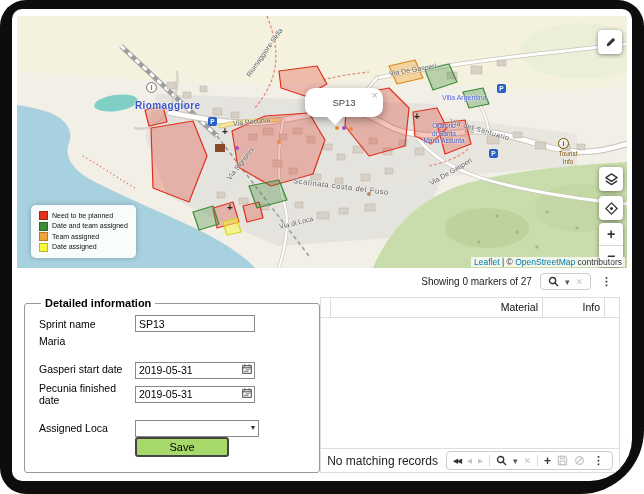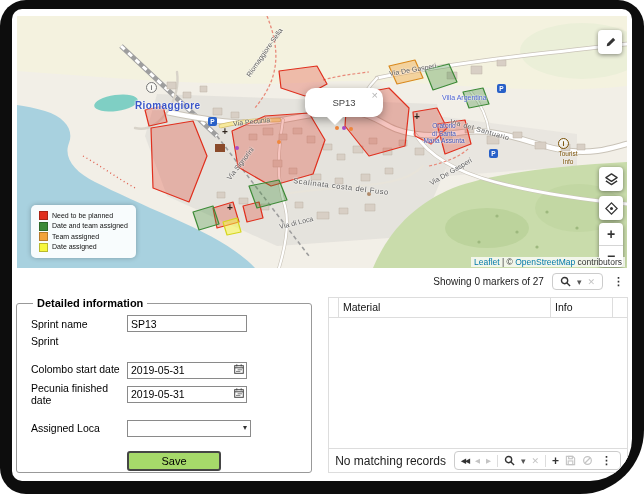--- a/index.html
+++ b/index.html
@@ -41,52 +41,52 @@
   .map-btn{position:absolute;width:24px;height:24px;background:#fff;border-radius:4px;
     box-shadow:0 1px 4px rgba(0,0,0,.45);display:flex;align-items:center;justify-content:center;cursor:pointer;box-sizing:border-box;}
   .zoom-group{position:absolute;right:4px;top:207px;width:24px;height:44px;background:#fff;border-radius:4px;
     box-shadow:0 1px 4px rgba(0,0,0,.45);display:flex;flex-direction:column;}
   .zoom-group div{flex:1;display:flex;align-items:center;justify-content:center;font-size:14px;font-weight:bold;color:#333;cursor:pointer;}
   .zoom-group div:first-child{border-bottom:1px solid #d5d5d5;}
   .attribution{position:absolute;right:2px;bottom:1px;background:rgba(255,255,255,.75);padding:0 3px;
     font-size:8.5px;color:#333;}
   .attribution .link{color:#0078a8;text-decoration:none;cursor:pointer;}
   
-  .toolbar-row{height:27px;display:flex;justify-content:flex-end;align-items:center;gap:8px;padding:0 6px;}
+  .toolbar-row{height:27px;display:flex;justify-content:flex-end;align-items:center;gap:8px;padding:0 18px;}
   .showing-text{font-size:10px;color:#222;}
   .btn-group{display:flex;align-items:center;gap:6px;border:1px solid #ccc;border-radius:4px;padding:2px 7px;background:#fff;}
   .icon-glyph{font-size:9px;color:#555;line-height:10px;cursor:pointer;}
   .icon-glyph.dark{color:#333;font-weight:bold;}
   .icon-glyph.dim{color:#c4c4c4;}
   .kebab{font-size:11px;color:#333;font-weight:bold;cursor:pointer;padding:0 2px;}
   
-  .content{display:flex;gap:16px;padding:0 4px;margin-top:2px;height:176px;}
+  .content{display:flex;padding:0 12px;margin-top:2px;height:176px;}
   fieldset.details{width:296px;box-sizing:border-box;border:1px solid #999;border-radius:3px;
     margin:0;padding:4px 10px 8px 14px;}
   fieldset.details legend{font-size:11px;font-weight:bold;color:#000;padding:0 4px;margin-left:2px;}
   .form-row{display:flex;align-items:center;margin-top:3px;}
   .form-row label{width:96px;flex:none;font-size:10.5px;color:#000;}
   .form-row input,.form-row select{font-family:"Liberation Sans",sans-serif;font-size:10.5px;height:17px;
     border:1px solid #8a8a8a;border-radius:0;padding:0 3px;box-sizing:border-box;background:#fff;color:#000;}
   .w-sm{width:120px}.w-lg{width:176px}
   .date-wrap{position:relative;width:120px;}
   .date-wrap input{width:120px;padding-right:16px;}
   .date-wrap svg{position:absolute;right:3px;top:3.5px;pointer-events:none;}
   .sel-wrap{position:relative;width:124px;}
   .sel-wrap select{width:124px;appearance:none;-webkit-appearance:none;-moz-appearance:none;padding-right:14px;}
   .sel-wrap .caret{position:absolute;right:4px;top:4px;font-size:8px;color:#333;pointer-events:none;}
   .mt1{margin-top:2px}.mt2{margin-top:13px}
-  .save-row{margin-left:96px;margin-top:14px;}
+  .save-row{margin-left:96px;}
   .save-btn{width:94px;height:20px;background:#a6d96a;border:2px solid #454545;border-radius:3px;
     font-family:"Liberation Sans",sans-serif;font-size:11px;color:#000;cursor:pointer;}
   
   .table-panel{flex:1;border:1px solid #ddd;display:flex;flex-direction:column;background:#fff;min-width:0;}
   .t-head{display:flex;border-bottom:1px solid #ddd;height:19px;align-items:stretch;}
   .t-cell{border-right:1px solid #ddd;font-size:10.5px;color:#111;padding:3px 4px 0 4px;box-sizing:border-box;
-    white-space:nowrap;overflow:hidden;}
+    white-space:nowrap;overflow:hidden;text-align:right;}
   .t-lead{width:10px;flex:none;}.t-c1{flex:1.7;}.t-c2{width:86px;flex:none;}.t-c3{width:62px;flex:none;}
   .t-trail{width:14px;flex:none;border-right:none;}
   .t-body{flex:1;}
   .t-foot{height:23px;border-top:1px solid #ddd;display:flex;justify-content:flex-end;align-items:center;
     gap:8px;padding:0 6px;}
   .empty-text{font-size:12px;color:#222;}
   .foot-group{display:flex;align-items:center;gap:6px;border:1px solid #ccc;border-radius:4px;padding:2px 6px;}
   .vsep{width:1px;height:12px;background:#ddd;}
   .pg{font-size:6.5px;line-height:8px;cursor:pointer;}
   .pg.first{color:#333;letter-spacing:-1px;font-weight:bold;}
@@ -275,25 +275,25 @@
     <div class="content">
 
       <fieldset class="details">
         <legend>Detailed information</legend>
 
         <div class="form-row mt1">
           <label>Sprint name</label>
           <input class="w-sm" type="text" value="SP13" style="">
         </div>
         <div class="form-row">
-          <label>Sprint</label>
+          <label>Maria</label>
         </div>
 
         <div class="form-row mt2">
-          <label>Colombo start date</label>
+          <label>Gasperi start date</label>
           <span class="date-wrap">
             <input type="text" value="2019-05-31" style="">
             <svg width="10" height="10" viewBox="0 0 10 10" fill="none" stroke="#444" stroke-width="1">
                 <rect x="0.7" y="1.7" width="8.6" height="7.6"></rect>
                 <line x1="0.7" y1="3.8" x2="9.3" y2="3.8"></line>
                 <line x1="2.8" y1="0.4" x2="2.8" y2="2.4"></line>
                 <line x1="7.2" y1="0.4" x2="7.2" y2="2.4"></line>
                 <line x1="3.6" y1="5.8" x2="8" y2="5.8" stroke-width="0.7"></line>
                 <line x1="2" y1="7.4" x2="6.4" y2="7.4" stroke-width="0.7"></line>
               </svg>

